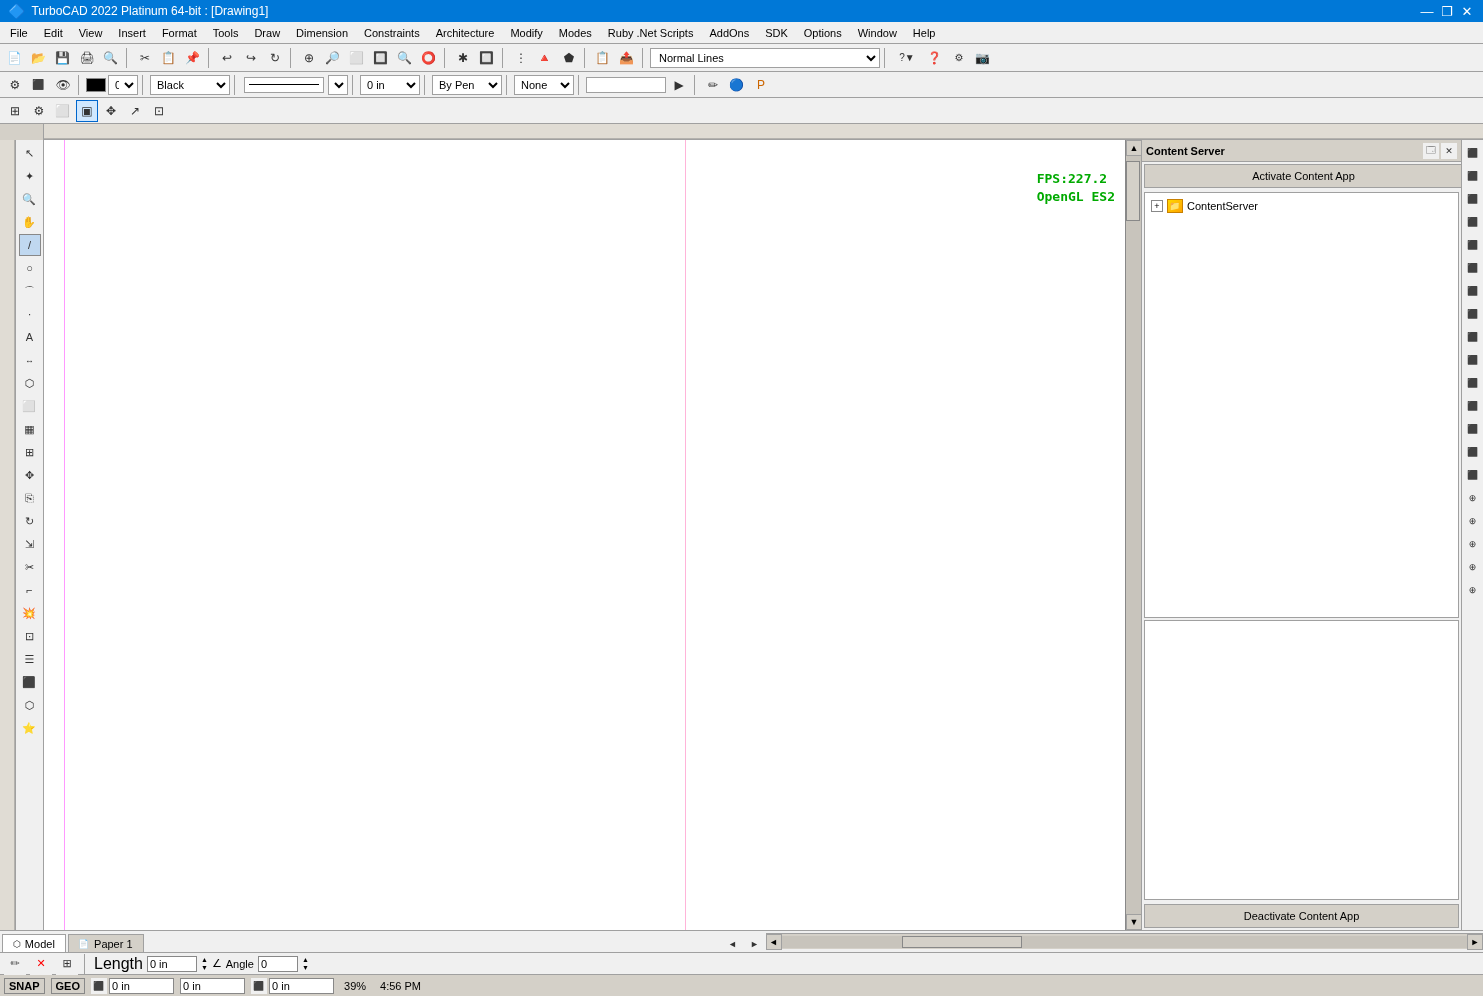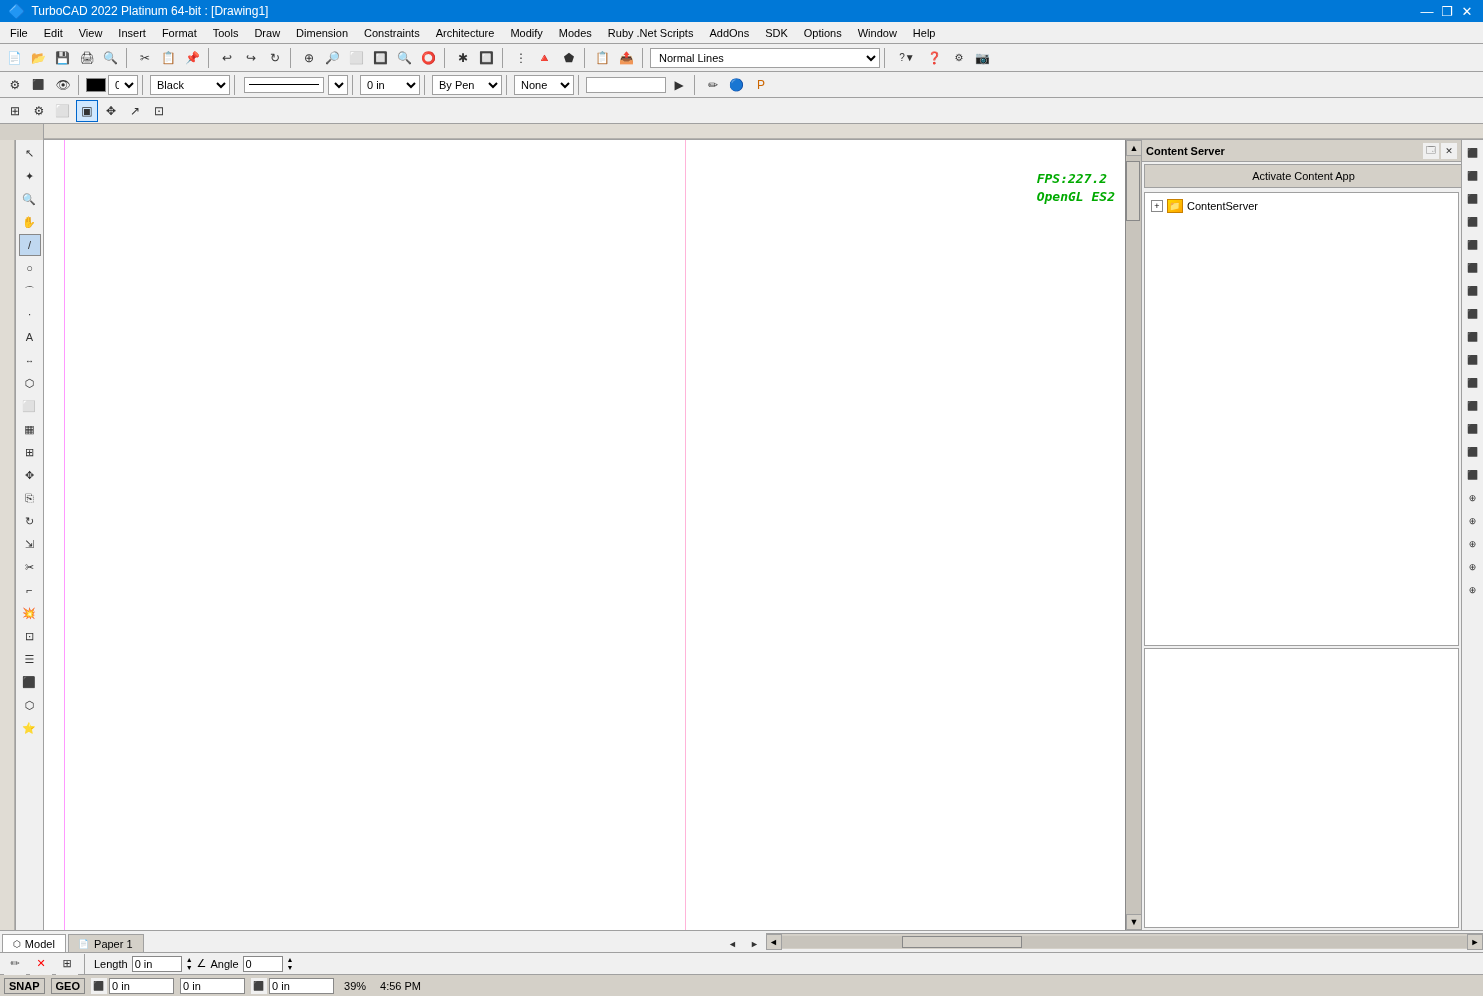--- a/index.html
+++ b/index.html
@@ -261,21 +261,21 @@
       <button class="lt-btn" title="Fillet">⌐</button>
       <button class="lt-btn" title="Explode">💥</button>
       <button class="lt-btn" title="Group">⊡</button>
       <button class="lt-btn" title="Layer List">☰</button>
       <button class="lt-btn" title="Block">⬛</button>
       <button class="lt-btn" title="3D Solid">⬡</button>
       <button class="lt-btn" title="Render">⭐</button>
     </div>
   </div>
 
-  <div id="canvas-area" style="position:relative; overflow:hidden; flex:1;font-style:italic;">
+  <div id="canvas-area" style="position:relative; overflow:hidden; flex:1;">
     <div id="canvas-content">
 
       <div style="position:absolute; top:0; left:calc(50% + 100px); width:1px; height:100%; background:#ff69b4; opacity:0.5;"></div>
       <div style="position:absolute; top:0; left:20px; width:1px; height:100%; background:#ff00ff; opacity:0.4;"></div>
 
       <div class="fps-text">
         <div>FPS:227.2</div>
         <div>OpenGL ES2</div>
       </div>
     </div>
@@ -306,20 +306,21 @@
         <div class="tree-expand">+</div>
         <div class="tree-icon" style="width:16px; height:14px; background:linear-gradient(135deg, #ffd700, #ffa500); border:1px solid #c88000; font-size:9px; display:flex; align-items:center; justify-content:center;">📁</div>
         <span style="font-size:11px;">ContentServer</span>
       </div>
     </div>
 
     <div style="display:flex; flex-direction:column; flex-shrink:0;">
       <div id="drag-drop-area" style="height:280px; background:white; border:1px solid #a0a0a0; margin:0 2px 2px 2px;"></div>
     </div>
 
+    <button id="deactivate-btn" style="height:24px; background:#d4d0c8; border:1px solid #a0a0a0; cursor:pointer; font-size:11px; margin:2px;">Deactivate Content App</button>
   </div>
 
   <div id="right-vtoolbar" style="width:22px; background:#f0f0f0; border-left:1px solid #a0a0a0; display:flex; flex-direction:column; align-items:center; padding:2px; gap:1px; overflow:hidden;">
     <button class="lt-btn" style="font-size:9px;">⬛</button>
     <button class="lt-btn" style="font-size:9px;">⬛</button>
     <button class="lt-btn" style="font-size:9px;">⬛</button>
     <button class="lt-btn" style="font-size:9px;">⬛</button>
     <button class="lt-btn" style="font-size:9px;">⬛</button>
     <button class="lt-btn" style="font-size:9px;">⬛</button>
     <button class="lt-btn" style="font-size:9px;">⬛</button>
@@ -362,21 +363,21 @@
     </div>
     <div id="hscroll-right" style="width:16px; height:16px; background:#d4d0c8; border:1px solid #a0a0a0; display:flex; align-items:center; justify-content:center; cursor:pointer; font-size:9px; flex-shrink:0;">►</div>
   </div>
 </div>
 
 <div id="cmd-bar" style="height:22px; background:#f0f0f0; border-top:1px solid #a0a0a0; display:flex; align-items:center; padding:0 4px; gap:4px;">
   <button class="tb-btn" style="font-size:11px;">✏</button>
   <button class="tb-btn" style="color:red; font-size:11px;">✕</button>
   <button class="tb-btn" style="font-size:11px;">⊞</button>
   <div class="tb-separator"></div>
-  <span style="font-size:11px;">Length</span>
+  <span style="font-size:16px;">Length</span>
   <input type="text" class="cmd-input" style="width: 50px;" value="0 in">
   <div style="display:flex; flex-direction:column;">
     <span style="font-size:7px; line-height:8px; cursor:pointer;">▲</span>
     <span style="font-size:7px; line-height:8px; cursor:pointer;">▼</span>
   </div>
   <span style="font-size:11px;">∠</span>
   <span style="font-size:11px;">Angle</span>
   <input type="text" class="cmd-input" style="width: 40px;" value="0">
   <div style="display:flex; flex-direction:column;">
     <span style="font-size:7px; line-height:8px; cursor:pointer;">▲</span>

